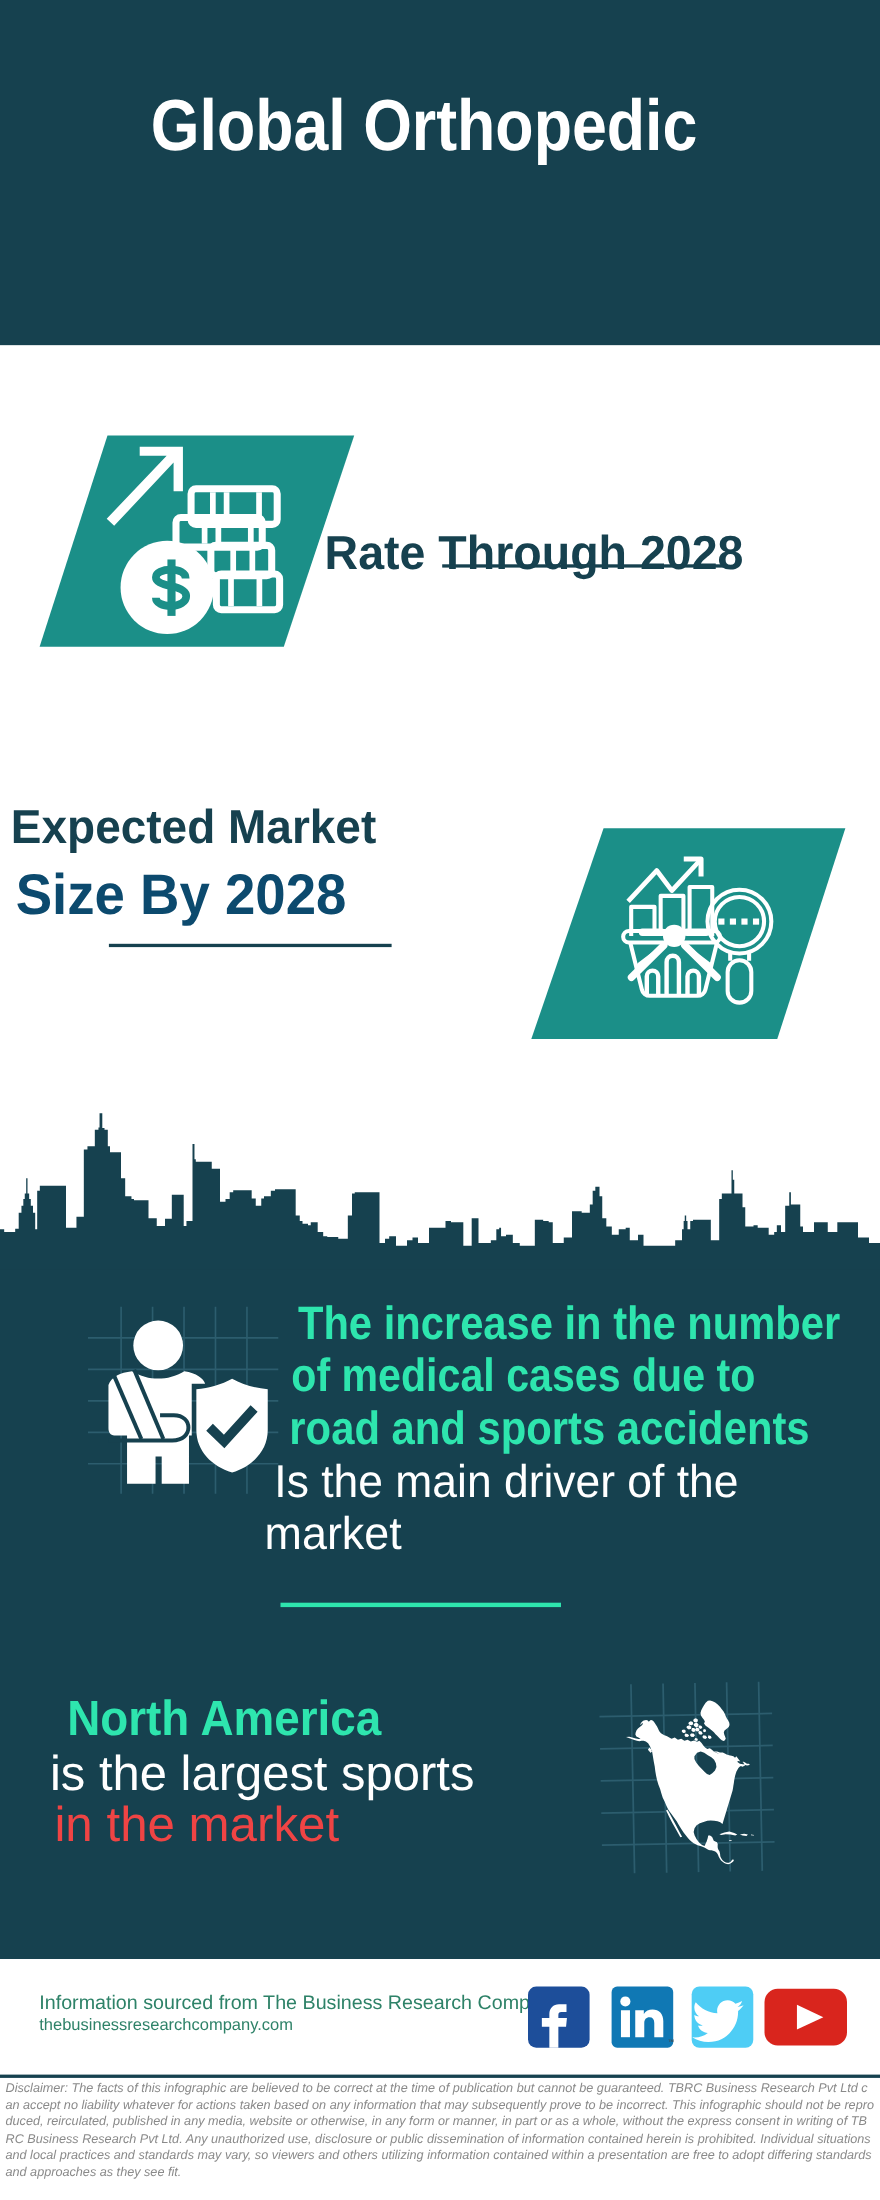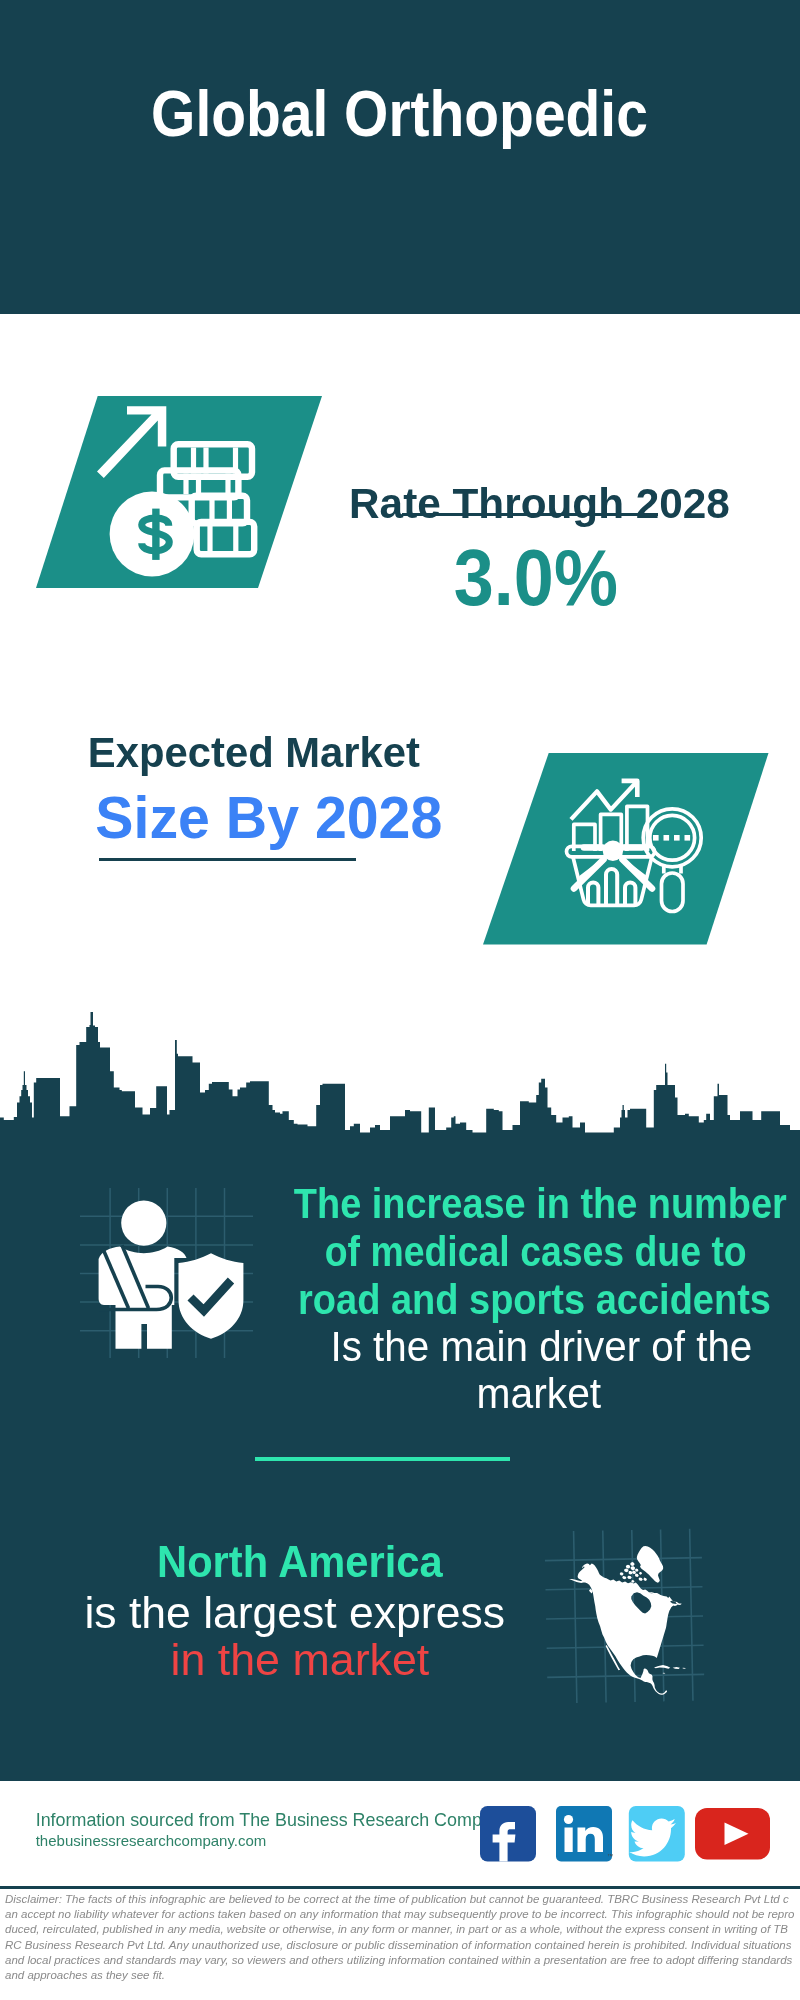--- a/index.html
+++ b/index.html
@@ -7,38 +7,38 @@
   #page{position:relative;width:800px;height:2000px;overflow:hidden;}
   .band{position:absolute;left:0;width:800px;}
   .hdr{top:0;height:314px;background:#16414f;}
   .mid{top:314px;height:833px;background:#ffffff;}
   .dark{top:1147px;height:634px;background:#16414f;}
   .foot{top:1781px;height:106px;background:#ffffff;}
   .disc{top:1887px;height:113px;background:#ffffff;}
   .layer{position:absolute;left:0;top:0;width:800px;height:2000px;}
   .gfx{position:absolute;overflow:visible;}
   .tl{position:absolute;white-space:nowrap;line-height:1;}
-  .ctr{position:absolute;text-align:center;line-height:1;white-space:nowrap;}
+  .ctr{position:absolute;text-align:left;line-height:1;white-space:nowrap;}
   .ctr span{display:inline-block;}
   
   .tl1{left:99.2px;width:600px;top:80.9px;font-size:65.7px;font-weight:700;color:#fff;}
   .tl1 span{transform:scaleX(0.867);}
   .tl2{left:89.0px;width:600px;top:165.7px;font-size:66.0px;font-weight:700;color:#fff;}
   .tl2 span{transform:scaleX(0.893);}
   
   .g1{left:289.6px;width:500px;top:385.0px;font-size:43.07px;font-weight:700;color:#16414f;}
   .g1 span{transform:scaleX(0.940);}
   .g2{left:289.5px;width:500px;top:442.1px;font-size:43.43px;font-weight:700;color:#16414f;margin-top:40px;}
   .g2 span{transform:scaleX(0.974);}
   .g3{left:285.7px;width:500px;top:537.1px;font-size:80.6px;font-weight:700;color:#1b8f88;}
   .g3 span{transform:scaleX(0.893);}
   
   .m1{left:3.9px;width:500px;top:731.2px;font-size:43.28px;font-weight:700;color:#16414f;}
   .m1 span{transform:scaleX(0.966);}
-  .m2{left:19px;width:500px;top:788.0px;font-size:60px;font-weight:700;color:#3b82f6;}
+  .m2{left:7px;width:500px;top:788.0px;font-size:52px;font-weight:700;color:#0c4a6e;}
   .m2 span{transform:scaleX(0.954);}
   .m3{left:3.8px;width:500px;top:883.6px;font-size:74.5px;font-weight:700;color:#1b8f88;}
   .m3 span{transform:scaleX(0.946);}
   
   .rule{position:absolute;height:3px;background:#16414f;}
   .rule-growth{left:402px;top:513px;width:256px;}
   .rule-market{left:99px;top:858px;width:257px;}
   .rule-driver{left:255px;top:1457px;width:255px;height:4px;background:#2ee5ae;}
   
   .d1{left:240.6px;width:600px;top:1182.7px;font-size:42.5px;font-weight:700;color:#2ee5ae;}
@@ -70,33 +70,32 @@
 <div id="page">
   <div class="band hdr"></div>
   <div class="band mid"></div>
   <div class="band dark"></div>
   <div class="band foot"></div>
   <div class="band disc"></div>
   <div class="layer">
     <div class="ctr tl1"><span>Global Orthopedic</span></div>
     <div class="ctr g2"><span>Rate Through 2028</span></div>
     <div class="rule rule-growth"></div>
-    <div class="ctr g3"><span>3.0%</span></div>
 
     <div class="ctr m1"><span>Expected Market</span></div>
     <div class="ctr m2"><span>Size By 2028</span></div>
     <div class="rule rule-market"></div>
     <div class="ctr d1"><span>The increase in the number</span></div>
     <div class="ctr d2"><span>of medical cases due to</span></div>
     <div class="ctr d3"><span>road and sports accidents</span></div>
     <div class="ctr d4"><span>Is the main driver of the</span></div>
     <div class="ctr d5"><span>market</span></div>
     <div class="rule rule-driver"></div>
     <div class="ctr n1"><span>North America</span></div>
-    <div class="ctr n2"><span>is the largest express</span></div>
+    <div class="ctr n2"><span>is the largest sports</span></div>
     <div class="ctr n3"><span>in the market</span></div>
     <div class="tl src1">Information sourced from The Business Research Company</div>
     <div class="tl src2">thebusinessresearchcompany.com</div>
     <svg class="gfx" style="left:0;top:380px;width:340px;height:220px" viewBox="0 380 340 220">
       <polygon points="97.7,396 322,396 258,588 36,588" fill="#1b8f88"></polygon>
       <g fill="#ffffff">
         <path d="M127.0,406.2 L166.3,406.2 L166.3,446.5 L157.8,446.5 L157.8,420.5 L103.8,478.0 L97.0,471.6 L151.5,414.4 L127.0,414.4 Z"></path>
         <g fill="none" stroke="#ffffff">
           <rect x="173.7" y="444.3" width="78.3" height="32.4" rx="4.5" stroke-width="6.4"></rect>
           <g stroke-width="5.2">

